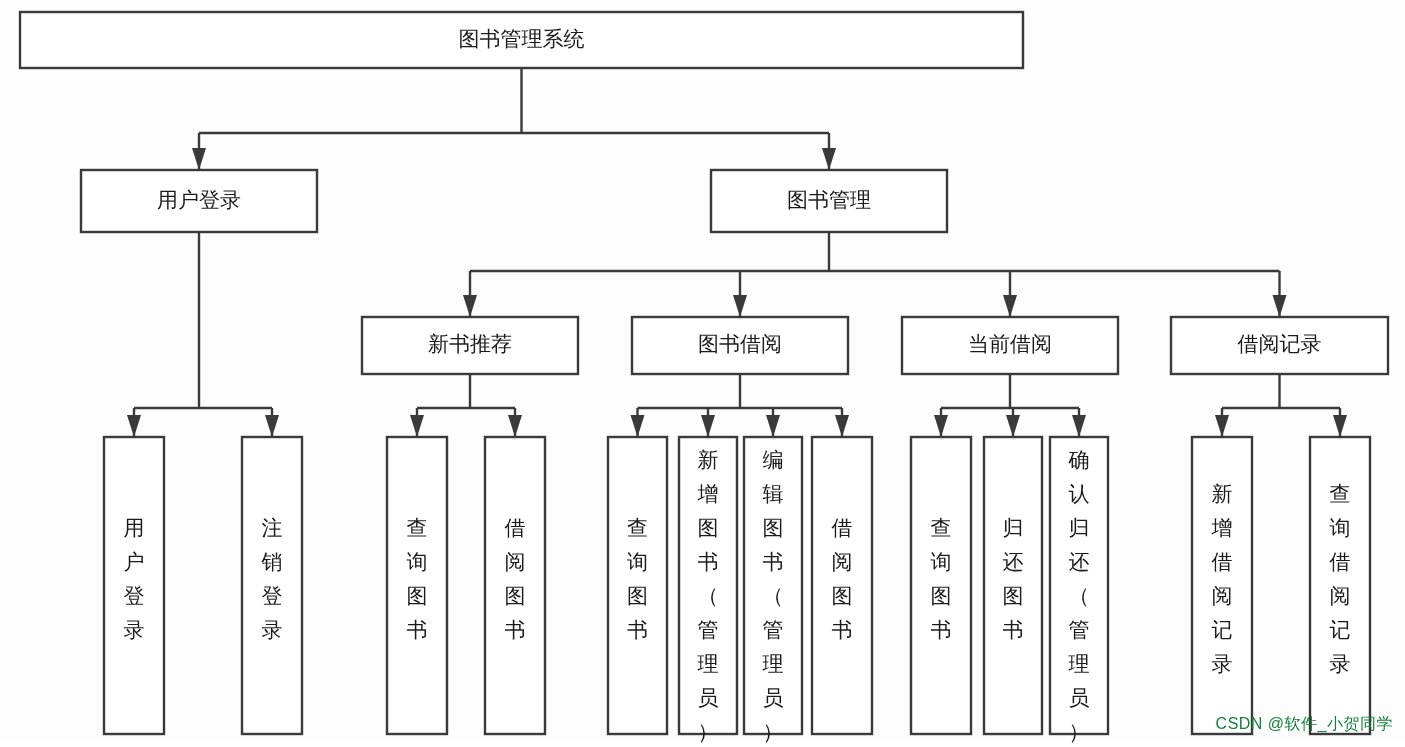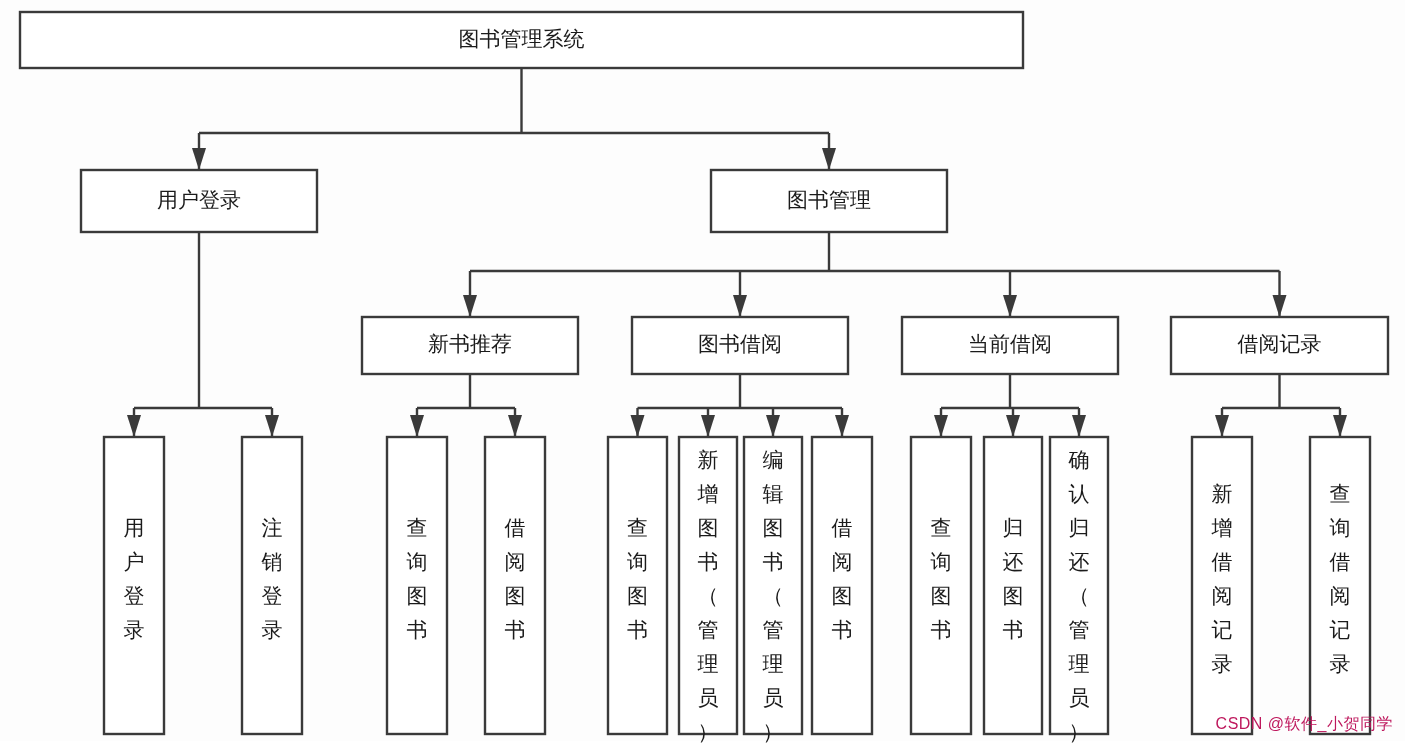--- a/index.html
+++ b/index.html
@@ -53,21 +53,21 @@
     font-size: 21px;
     fill: #1b1b1b;
     text-anchor: middle;
   }
   .watermark {
     position: absolute;
     right: 12px;
     bottom: 6px;
     font-family: "Liberation Sans", "DejaVu Sans", sans-serif;
     font-size: 16px;
-    color: #be185d;
+    color: #15803d;
     letter-spacing: 0.5px;
     white-space: nowrap;
     user-select: none;
   }
 </style>
 </head>
 <body>
 
 <div id="diagram-root">
 

